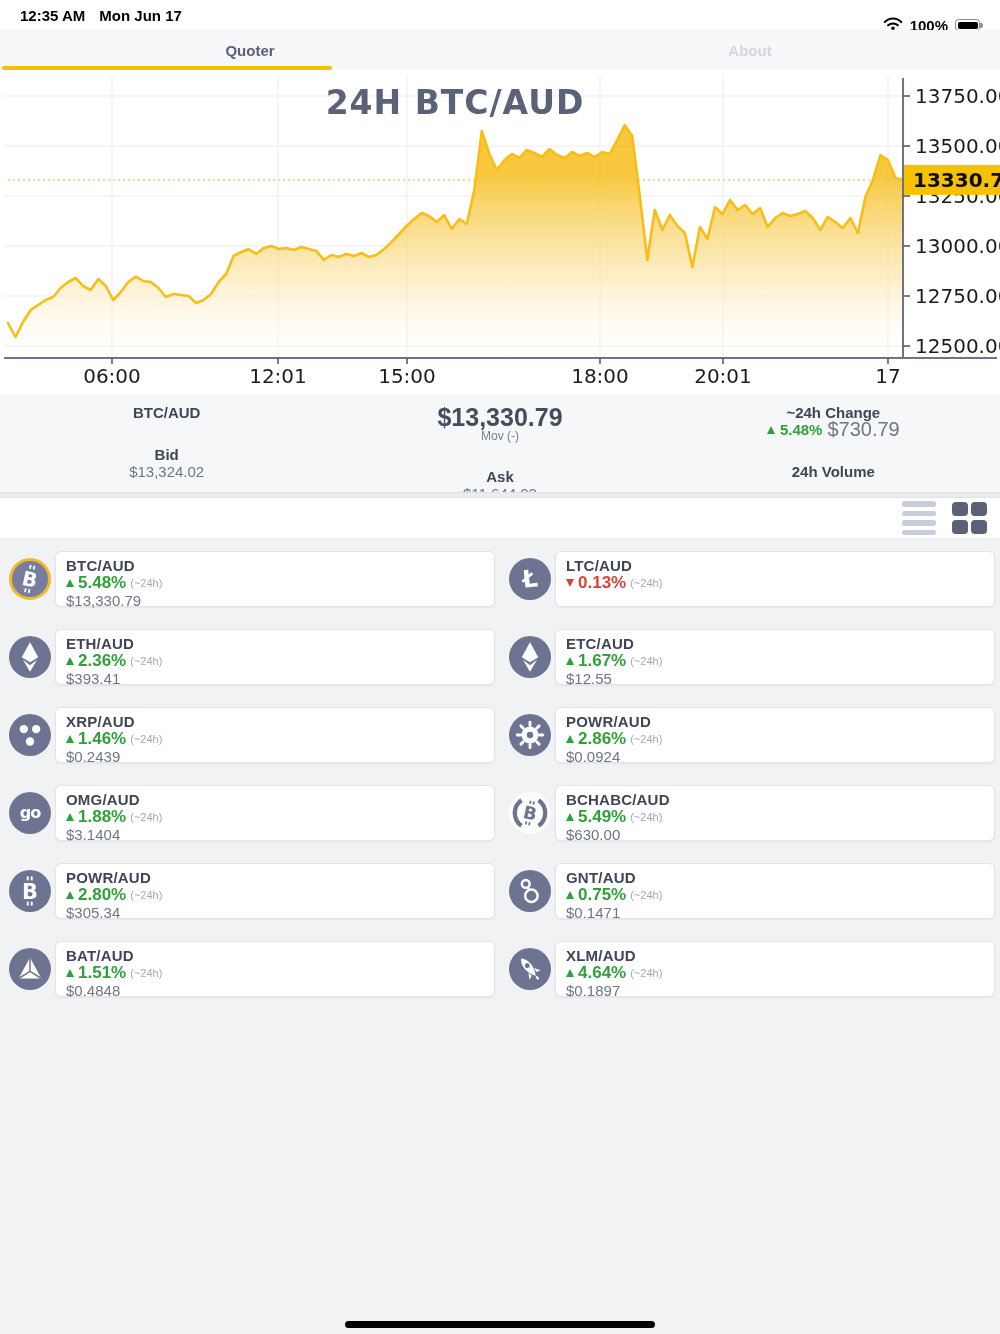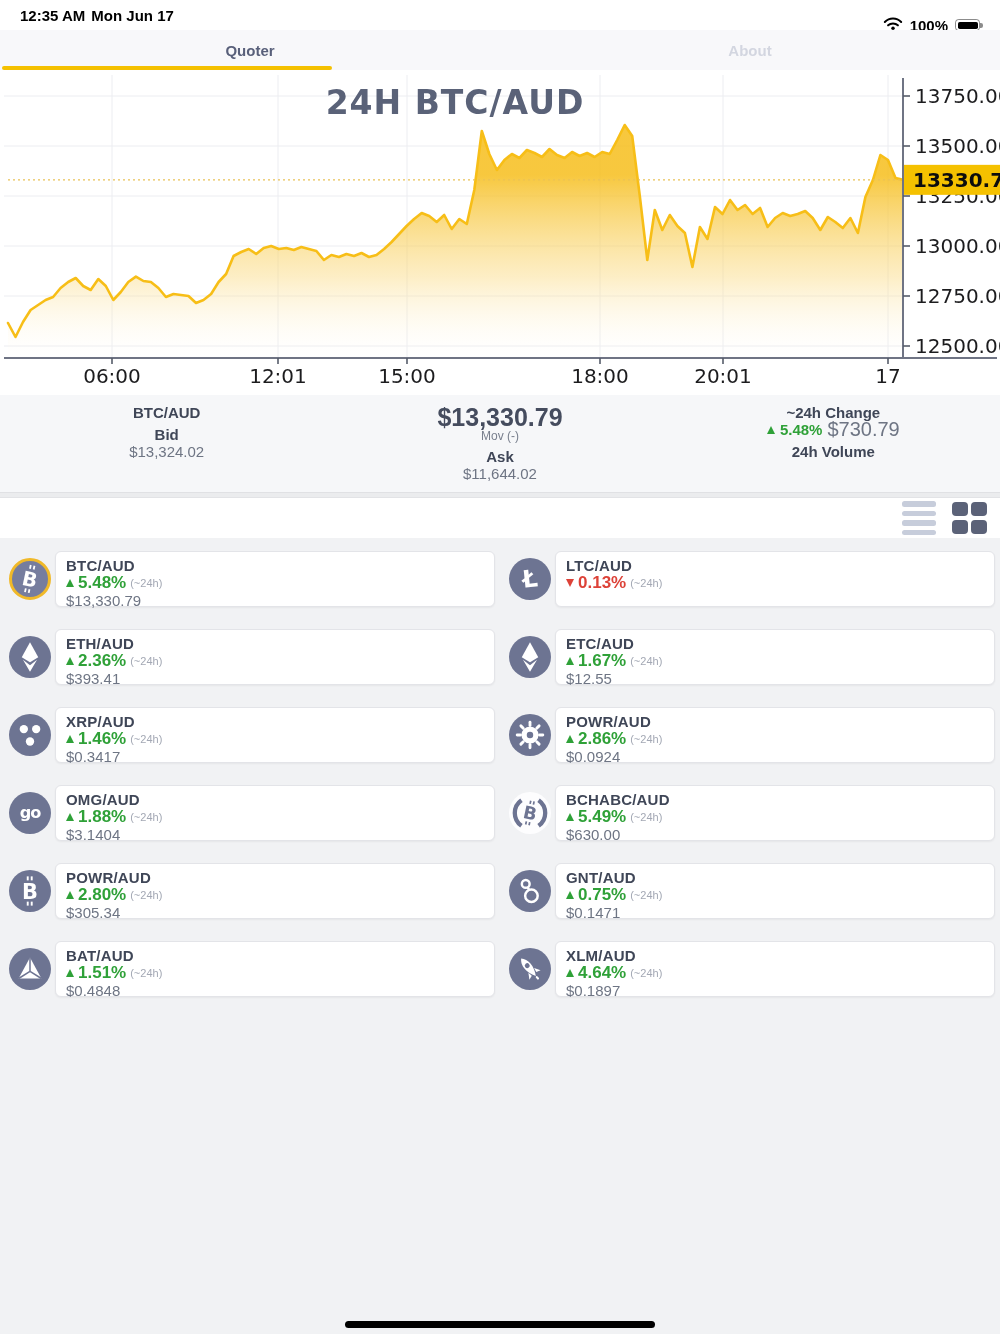--- a/index.html
+++ b/index.html
@@ -2,21 +2,21 @@
 <html style="--accent: #F5C100; --up: #2FA138; --down: #DD4238;"><head>
 <meta charset="utf-8">
 <style>
   * { box-sizing: border-box; margin: 0; padding: 0; }
   html,body { width:1000px; height:1334px; }
   body { font-family:"Liberation Sans",sans-serif; background:#fff; position:relative; overflow:hidden; }
   .screen { position:absolute; inset:0; width:1000px; height:1334px; }
 
   
   .status-bar { position:absolute; top:0; left:0; right:0; height:30px; display:flex; align-items:center; justify-content:space-between; padding:0 20px; }
-  .sb-left { display:flex; gap:6px; font-size:15px; font-weight:700; color:#000; }
+  .sb-left { display:flex; gap:14px; font-size:15px; font-weight:700; color:#000; }
   .sb-right { display:flex; align-items:center; gap:7px; font-size:15px; font-weight:600; color:#000;margin-top:20px; }
   .battery { position:relative; width:25px; height:12px; border:1px solid rgba(0,0,0,.45); border-radius:3.5px; }
   .battery .fill { position:absolute; inset:1.5px; background:#000; border-radius:1.8px; }
   .battery .nub { position:absolute; right:-3.5px; top:3.2px; width:2.2px; height:4.6px; background:rgba(0,0,0,.45); border-radius:0 2px 2px 0; }
 
   
   .tab-bar { position:absolute; top:30px; left:0; right:0; height:40px; background:#f8f8fa; display:flex; }
   .tab { flex:1; display:flex; align-items:center; justify-content:center; font-size:15px; font-weight:700; color:#d3d6e0; cursor:pointer; }
   .tab.active { color:#59607a; }
   .tab-underline { position:absolute; bottom:0; left:2px; width:330px; height:4px; background:var(--accent,#F2BC00); border-radius:2px; }
@@ -33,21 +33,21 @@
   .chart-line { fill:none; stroke:#F7BE17; stroke-width:2.6; stroke-linejoin:round; stroke-linecap:round; }
   .chart-title { font-family:"DejaVu Sans",sans-serif; font-size:33px; font-weight:600; fill:#5A6278; letter-spacing:1px; }
 
   
   .summary { position:absolute; top:395px; left:0; right:0; height:97px; background:#f6f7f9; display:flex; }
   .s-col { width:333.33px; text-align:center; padding-top:9px; }
   .s-label { font-size:15px; font-weight:700; color:#3F4657; line-height:17px; }
   .s-value { font-size:15px; color:#6E7584; line-height:17px; }
   .s-price { font-size:25px; font-weight:700; color:#454C5E; line-height:26px; }
   .s-mov { font-size:12px; color:#787f8d; line-height:13px; }
-  .s-block2 { margin-top:5px; }
+  .s-block2 { margin-top:25px; }
   .chgline { display:flex; align-items:center; justify-content:center; gap:5px; line-height:17px; }
   .chgline .amt { color:#6E7584; font-size:20px; }
   .arr { width:0; height:0; display:inline-block; }
   .up .arr { border-left:4.5px solid transparent; border-right:4.5px solid transparent; border-bottom:8px solid var(--up,#2FA138); }
   .down .arr { border-left:4.5px solid transparent; border-right:4.5px solid transparent; border-top:8px solid var(--down,#DD4238); }
   .up .pct { color:var(--up,#2FA138); }
   .down .pct { color:var(--down,#DD4238); }
   .chgline .pct { font-size:15px; font-weight:700; }
 
   .divider { position:absolute; top:492px; left:0; right:0; height:6px; background:#ebecee; border-top:1px solid #e0e1e4; border-bottom:1px solid #e2e3e6; }
@@ -309,21 +309,21 @@
               </g>
             </svg>
           </div>
           <div class="pair-card">
             <div class="sym">XRP/AUD</div>
             <div class="chg up">
               <span class="arr"></span>
               <span class="pct">1.46%</span>
               <span class="win">(~24h)</span>
             </div>
-            <div class="price">$0.3417</div>
+            <div class="price">$0.2439</div>
           </div>
         </div>
         <div class="cell">
           <div class="coin-badge">
             <svg viewBox="0 0 40 40">
               <g stroke="#fff" stroke-width="3" stroke-linecap="round">
                 <line x1="30" y1="20" x2="33.5" y2="20"></line>
                 <line x1="10" y1="20" x2="6.5" y2="20"></line>
                 <line x1="20" y1="30" x2="20" y2="33.5"></line>
                 <line x1="20" y1="10" x2="20" y2="6.5"></line>

